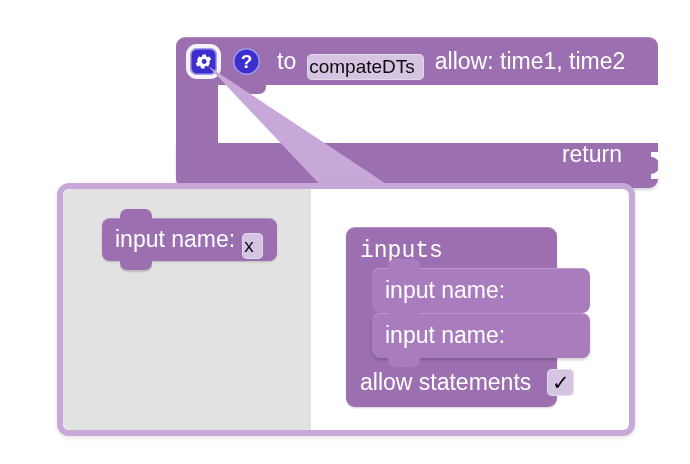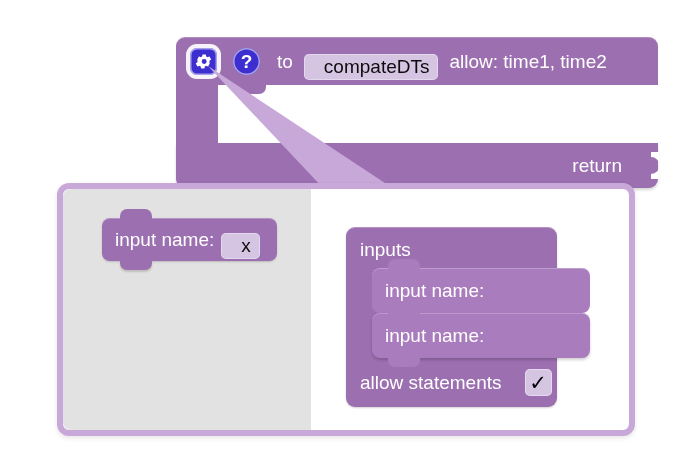--- a/index.html
+++ b/index.html
@@ -15,36 +15,36 @@
     overflow: hidden;
     font-family: "Liberation Sans", sans-serif;
     -webkit-font-smoothing: antialiased;
   }
 
   .stage { position: absolute; inset: 0; }
 
   
   .btext {
     color: #ffffff;
-    font-size: 19px;
+    font-size: 23px;
     line-height: 1;
     white-space: nowrap;
     user-select: none;
   }
   .ftext {
     color: #0d0d0d;
     font-size: 19px;
     line-height: 1;
     white-space: nowrap;
     user-select: none;
   }
   .field {
     background: #d6c4e3;
     border-radius: 5px;
-    padding: 3px 9px 4px 20px;
+    padding: 3px 9px 4px 2px;
     display: inline-flex;
     align-items: center;
     box-shadow: inset 0 0 0 1px rgba(255,255,255,.35);
     margin-top: 12px;
   }
 
   
   .proc-block {
     position: absolute;
     left: 176px;
@@ -120,21 +120,20 @@
     font-weight: bold;
     line-height: 1;
     user-select: none;
   }
 
   .proc-return-row {
     position: absolute;
     left: 0; top: 106px;
     width: 482px; height: 45px;
     display: flex;
-    align-items: center;
     justify-content: flex-end;
     padding-right: 36px;
     box-sizing: border-box;
   }
   
   .value-socket {
     position: absolute;
     right: -1px;
     top: 9px;
     width: 16px; height: 27px;
@@ -204,21 +203,21 @@
   
   .container-block {
     left: 283px;
     top: 38px;
     width: 211px;
     height: 180px;
     border-radius: 9px;
   }
   .container-label {
     position: absolute;
-    left: 14px; top: 13px;
+    left: 14px; top: 13px; font-family: Liberation Mono, monospace;
   }
   
   .inner-gap {
     position: absolute;
     left: 26px;
     top: 41px;
     width: 185px;
     height: 98px;
   }
   .stmt-block {
@@ -245,21 +244,21 @@
   }
   .stmt-notch.top { top: -9px; border-radius: 7px 7px 0 0; }
   .stmt-notch.bot { bottom: -9px; border-radius: 0 0 7px 7px; }
 
   .allow-row {
     position: absolute;
     left: 14px;
     bottom: 11px;
     display: flex;
     align-items: center;
-    gap: 23px;
+    gap: 16px;
   }
   .checkbox {
     width: 27px; height: 27px;
     background: #d6c4e3;
     border-radius: 5px;
     display: flex; align-items: center; justify-content: center;
     box-shadow: inset 0 0 0 1px rgba(255,255,255,.4);
   }
   .checkbox span {
     color: #000000;

